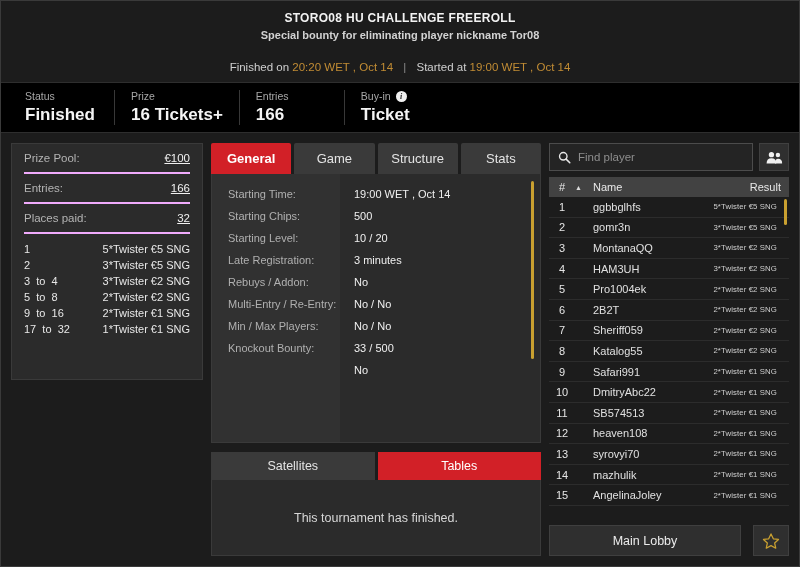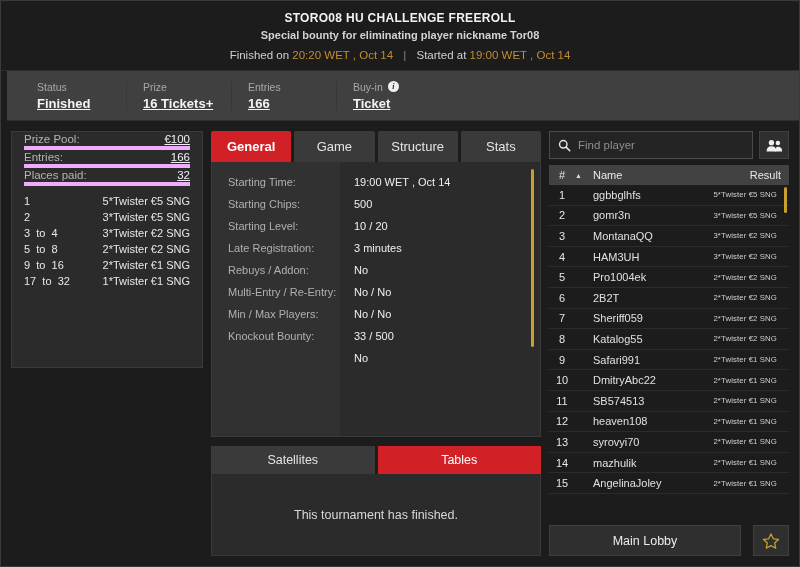--- a/index.html
+++ b/index.html
@@ -42,45 +42,44 @@
   .header {
     flex: 0 0 auto; padding: 10px 0 9px;
     background: #1c1c1c; text-align: center;
     border-bottom: 1px solid #2e2e2e;
   }
   .header-title {
     font-size: 12px; font-weight: bold; color: #f2f2f2;
     letter-spacing: .3px; margin-bottom: 4px;
   }
   .header-sub {
-    font-size: 11px; color: #d2d2d2; font-weight: bold; margin-bottom: 8px;
+    font-size: 11px; color: #d2d2d2; font-weight: bold; margin-bottom: 20px;
   }
   .header-times { font-size: 11.5px; color: #cfcfcf; }
   .hl { color: #c18c34; }
   .sep-pipe { color: #8a8a8a; margin: 0 7px; }
 
   
   .statusbar {
     flex: 0 0 auto; height: 50px;
     display: flex; align-items: center;
-    padding: 0 14px;
+    padding: 0 8px;
     border-bottom: 1px solid #2e2e2e;
-    background: #404040;
-    margin-left: 6px;
+    background: #000000;
   }
   .stat {
     padding: 0 16px; position: relative;
     min-width: 105px;
   }
   .stat + .stat { border-left: 1px solid #383838; }
   .stat-label {
     font-size: 10.5px; color: #a8a8a8; margin-bottom: 3px;
     display: flex; align-items: center; gap: 5px;
   }
-  .stat-value { font-size: 13px; color: #f4f4f4; font-weight: bold; text-decoration: underline; }
+  .stat-value { font-size: 17px; color: #f4f4f4; font-weight: bold; }
   .info-icon {
     width: 11px; height: 11px; border-radius: 50%;
     background: #f0f0f0; color: #1c1c1c;
     font-size: 8px; font-style: italic; font-weight: bold;
     display: inline-flex; align-items: center; justify-content: center;
     font-family: "Liberation Serif", serif;
   }
 
   
   .body {
@@ -89,21 +88,21 @@
   }
 
   
   .left-col { width: 192px; flex: 0 0 192px; display: flex; flex-direction: column; }
   .prize-panel {
     background: #2b2b2b; border: 1px solid #3a3a3a;
     padding: 0 12px; height: 237px; overflow: hidden;
   }
   .prize-row {
     display: flex; justify-content: space-between; align-items: center;
-    height: 18px; border-bottom: 4px solid #f0abfc;
+    height: 30px; border-bottom: 2px solid #f0abfc;
     font-size: 11.5px;
   }
   .prize-row .k { color: #b4b4b4; }
   .prize-row .v { color: #f0f0f0; text-decoration: underline; }
   .payout-list { padding-top: 7px; }
   .payout-row {
     display: flex; justify-content: space-between;
     font-size: 11px; color: #e8e8e8; line-height: 16px;
   }
   .payout-place { white-space: pre; }

